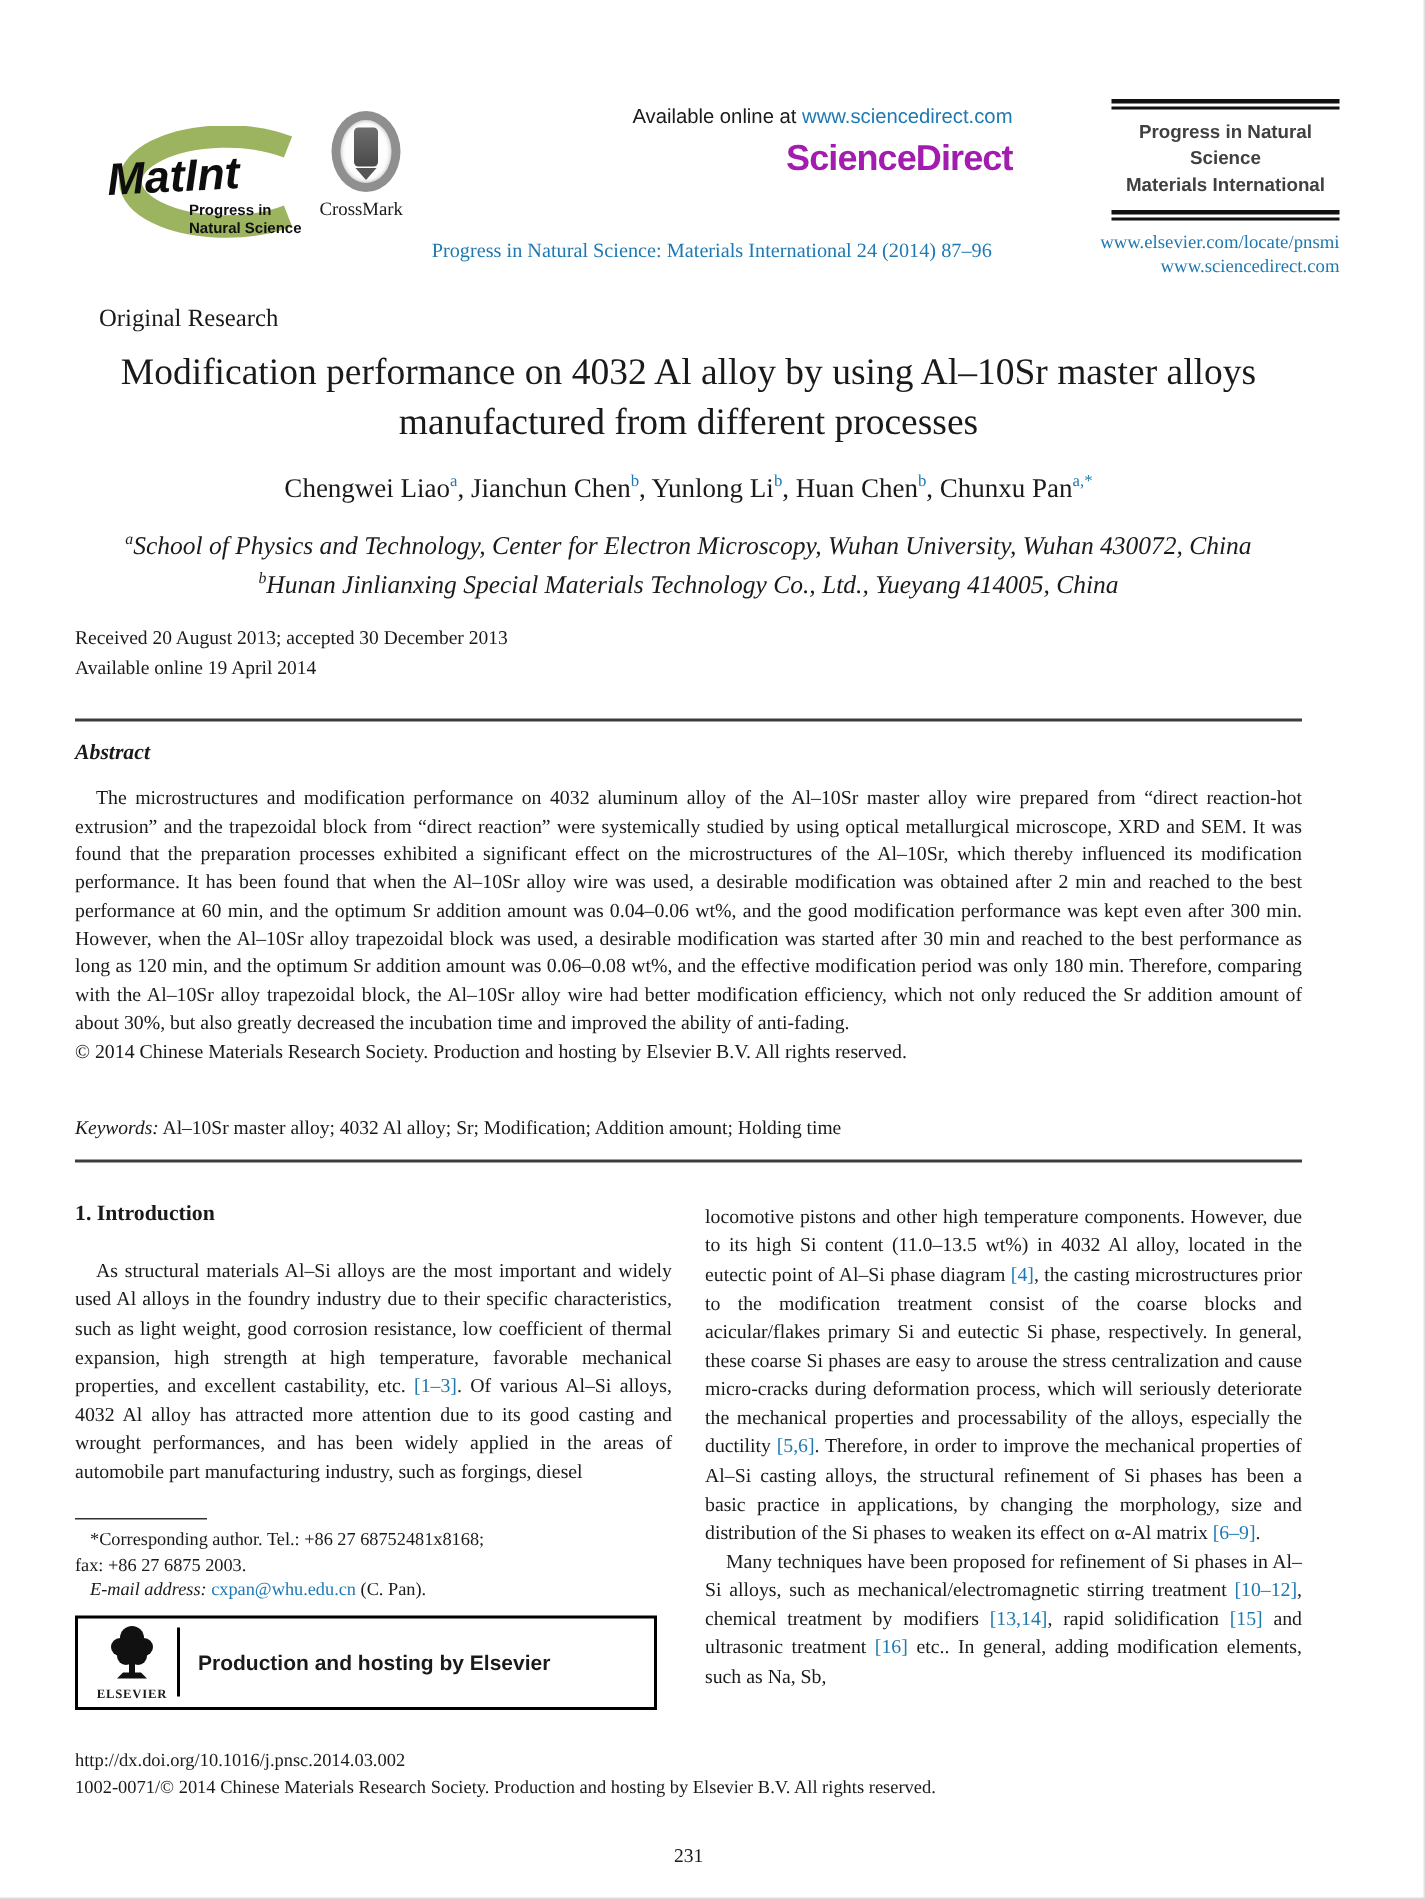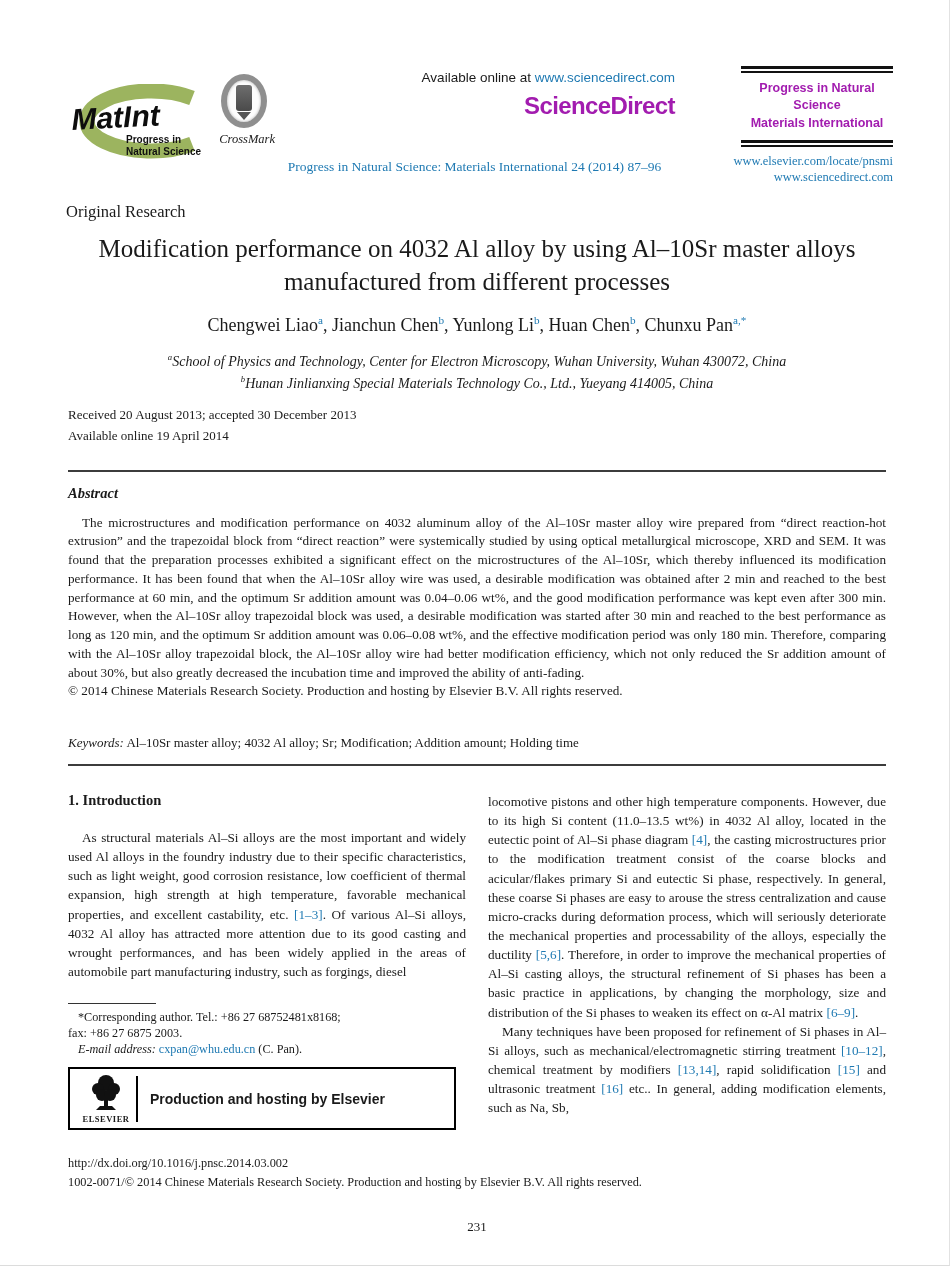--- a/index.html
+++ b/index.html
@@ -14,50 +14,50 @@
     overflow:hidden;
   }
   .sans{ font-family:"Liberation Sans", sans-serif; }
   .ref{ color:var(--accent); }
   .it{ font-style:italic; }
   .sup{ vertical-align:super; font-size:0.62em; line-height:0; }
   .supref{ vertical-align:super; font-size:0.62em; line-height:0; color:var(--accent); }
 
   
   .matint{ position:absolute; left:64px; top:84px; width:172px; height:78px; }
-  .crossmark{ position:absolute; left:213px; top:74px; width:62px; text-align:right;font-style:italic; }
+  .crossmark{ position:absolute; left:213px; top:74px; width:62px; text-align:left; }
   .cm-oval{ width:46px; height:54px; margin:0 auto; border-radius:50%;
             border:6px solid #8f8f8f; background:#fdfdfd; position:relative;
             box-shadow:inset 0 0 3px #aaa; }
   .cm-core{ position:absolute; left:50%; top:5px; transform:translateX(-50%);
             width:16px; height:26px; background:linear-gradient(#6e6e6e,#4a4a4a);
             border-radius:3px; }
   .cm-tri{ position:absolute; left:50%; top:32px; transform:translateX(-50%);
            width:0; height:0; border-left:7px solid transparent; border-right:7px solid transparent;
            border-top:8px solid #555; }
   .cm-label{ font-size:12.5px; margin-top:4px; }
   .center-head{ position:absolute; left:275px; top:70px; width:400px; text-align:right; }
   .avail{ font-size:13.5px; }
   .sd-logo{ font-size:24px; font-weight:bold; letter-spacing:-0.6px; margin-top:7px; color:#a21caf; }
   .citation{ position:absolute; left:0; top:159px; width:100%; text-align:center;
              color:var(--accent); font-size:13.5px; }
   .jbox{ position:absolute; left:741px; top:66px; width:152px; }
   .dbl{ height:7px; position:relative; }
   .dbl::before{ content:""; position:absolute; left:0; right:0; top:0; height:3px; background:#111; }
   .dbl::after{ content:""; position:absolute; left:0; right:0; top:5px; height:2px; background:#111; }
-  .jname{ text-align:center; font-weight:bold; font-size:12.5px; line-height:1.38; padding:7px 0 8px; color:#a21caf; }
+  .jname{ text-align:center; font-weight:bold; font-size:12.5px; line-height:1.38; padding:7px 0 8px; color:#404040; }
   .jurls{ width:175px; margin-left:-23px; text-align:right; font-size:12.5px; line-height:1.3;
           color:var(--accent); margin-top:6px; white-space:nowrap; }
 
   
   .kind{ position:absolute; left:66px; top:202px; font-size:16.5px; }
-  .main{ position:absolute; left:68px; top:232px; width:818px; }
+  .main{ position:absolute; left:50px; top:232px; width:818px; }
   .title{ text-align:center; font-size:25px; font-weight:normal; line-height:1.32; padding:0 8px; }
   .byline{ text-align:center; font-size:18px; margin-top:17px; }
-  .affil{ text-align:center; font-style:italic; font-size:14px; line-height:1.55; margin-top:15px; }
+  .affil{ text-align:center; font-style:italic; font-size:17px; line-height:1.55; margin-top:15px; }
   .dates{ text-align:left; font-size:13px; line-height:1.55; margin-top:11px; }
   .rule{ border:0; border-top:2px solid #3c3c3c; margin-top:24px; }
   .abs-h{ font-size:14.5px; font-weight:bold; margin-top:13px;font-style:italic; }
   .abs-p{ text-align:justify; font-size:13.2px; line-height:1.42; margin-top:12px; text-indent:14px; }
   .abs-c{ text-align:left; font-size:13.2px; line-height:1.42; }
   .kw{ font-size:13px; margin-top:34px; }
   .rule2{ border:0; border-top:2px solid #3c3c3c; margin-top:13px; }
 
   .cols{ display:flex; gap:22px; margin-top:26px; }
   .col{ width:398px; }

